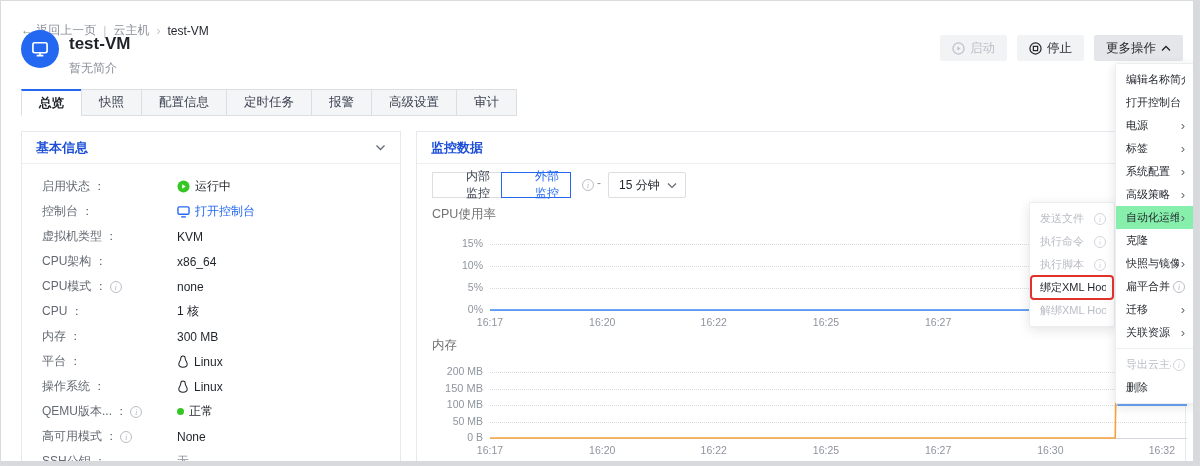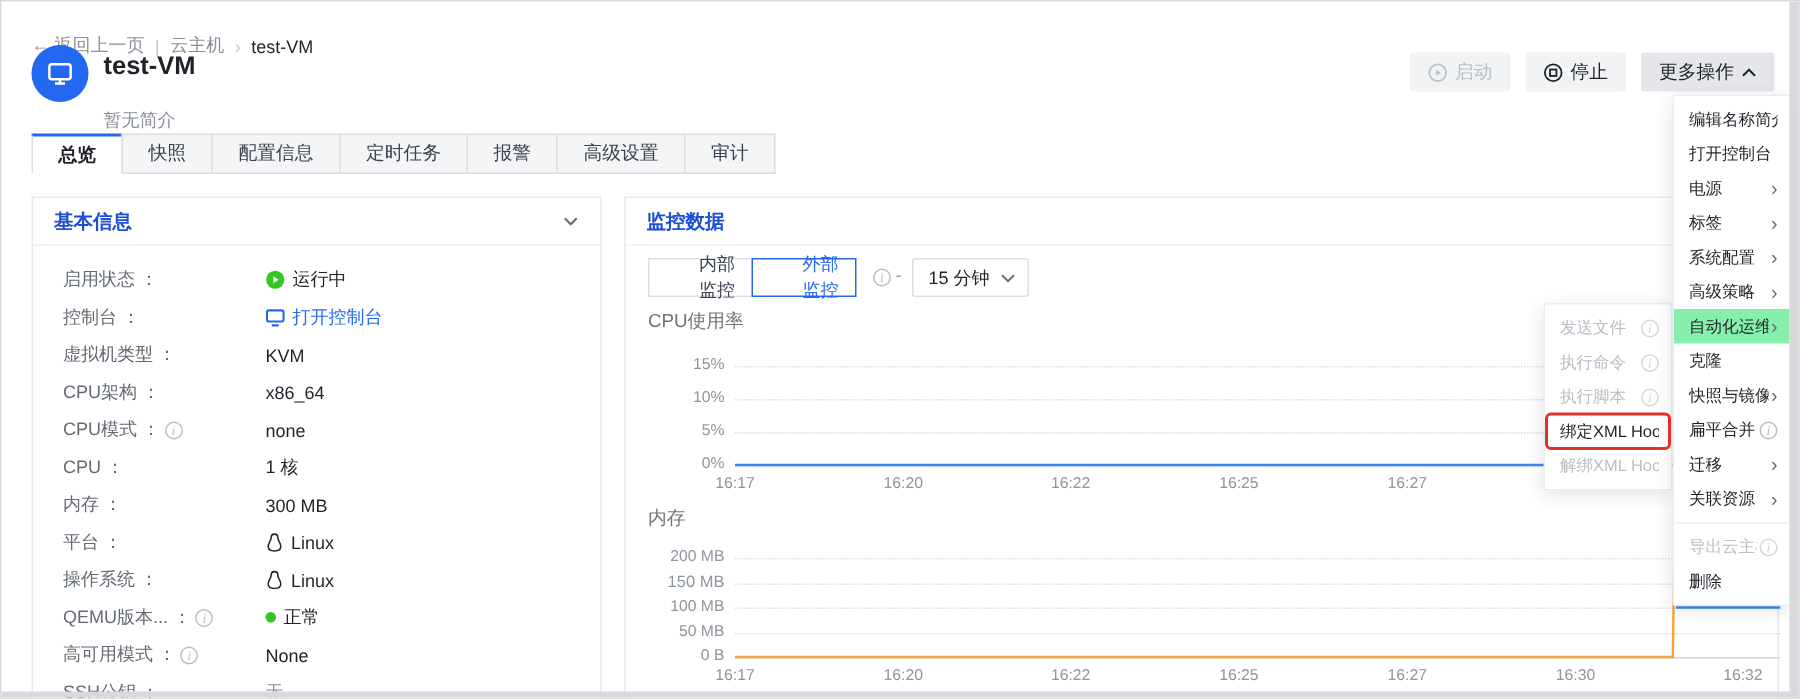--- a/index.html
+++ b/index.html
@@ -15,21 +15,21 @@
 
   
   .breadcrumb { position:absolute; left:20px; top:21px; font-size:12px; color:#8a8f99; display:flex; gap:7px; align-items:center; }
   .breadcrumb .crumb-link { color:#8a8f99; cursor:pointer; }
   .breadcrumb .crumb-cur { color:#1f2329; }
   .breadcrumb .sep { color:#c3c6cc; }
 
   
   .avatar { position:absolute; left:20px; top:29px; width:38px; height:38px; border-radius:50%; background:#2468f2; display:flex; align-items:center; justify-content:center; }
   .vm-title { position:absolute; left:68px; top:33px; font-size:17px; font-weight:bold; color:#1f2329; }
-  .vm-sub { position:absolute; left:68px; top:59px; font-size:12px; color:#8a8f99;margin-top:12px; }
+  .vm-sub { position:absolute; left:68px; top:59px; font-size:12px; color:#8a8f99; }
 
   .actions { position:absolute; top:34px; right:16px; display:flex; gap:10px; }
   .btn { height:26px; padding:0 12px; background:#f2f3f5; border:none; border-radius:2px;
          font-size:12.5px; color:#1f2329; display:flex; align-items:center; gap:5px; cursor:pointer;
          font-family:inherit; }
   .btn.disabled { color:#bbbfc7; cursor:default; }
   .btn.open { background:#e4e6ea; }
 
   
   .tabs { position:absolute; left:20px; top:88px; display:flex; }

